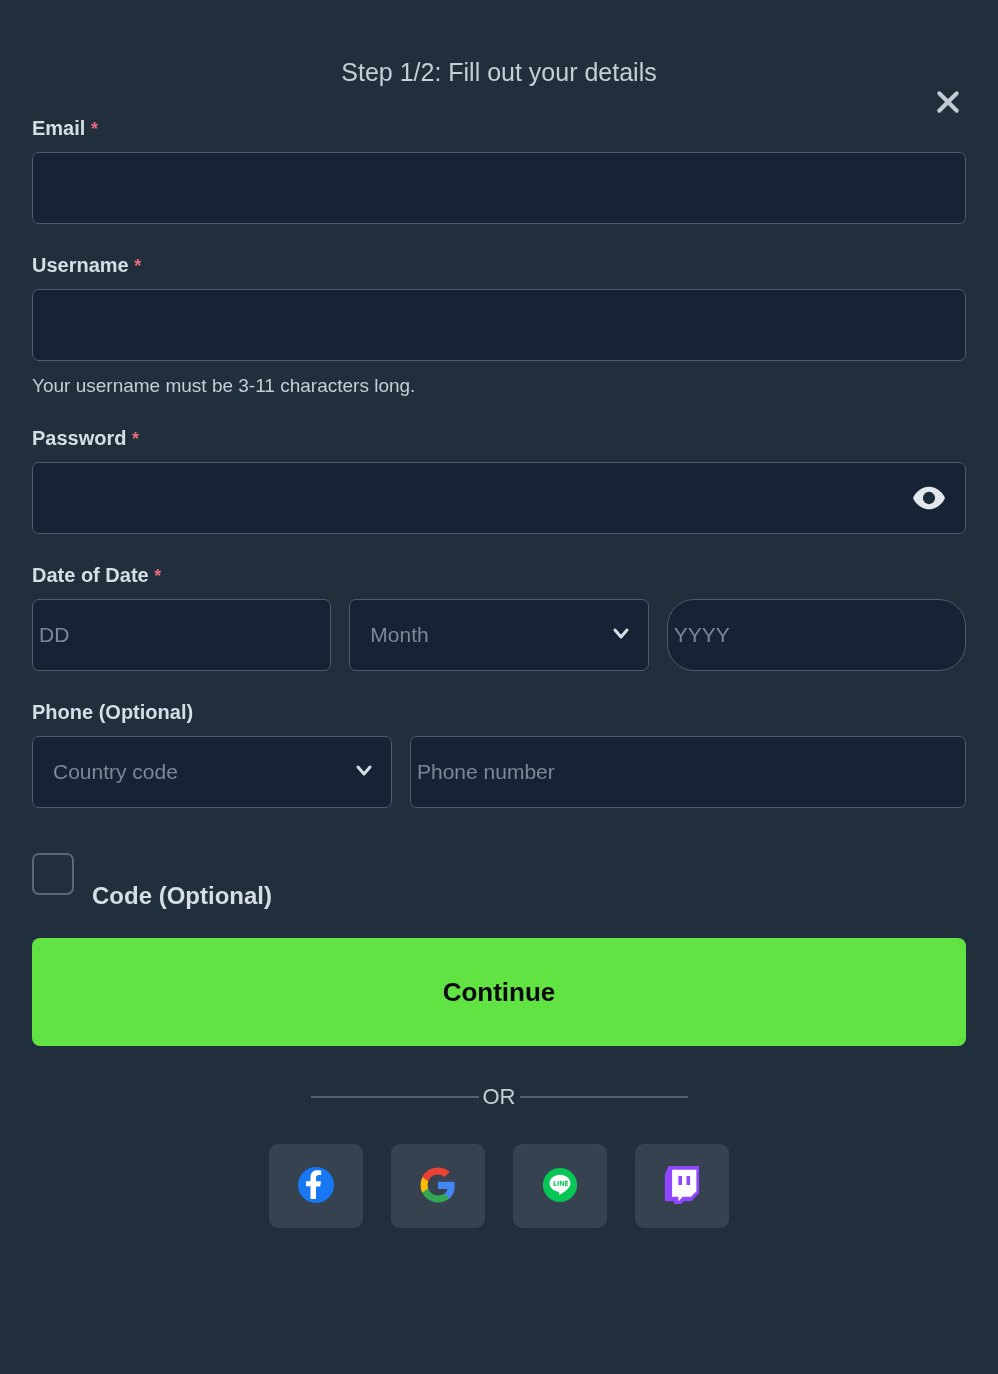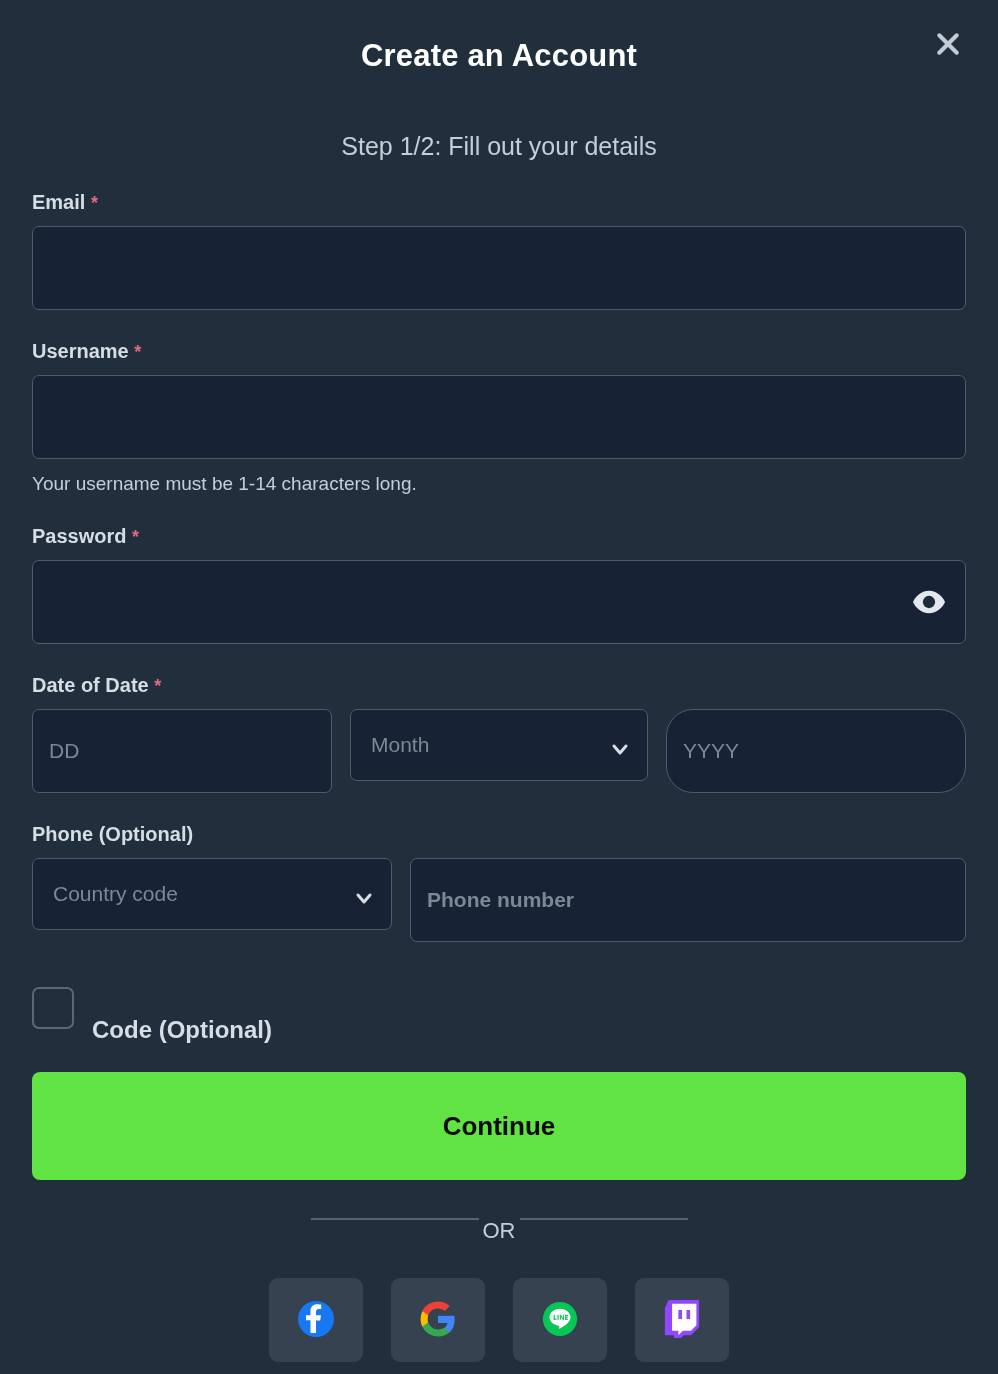--- a/index.html
+++ b/index.html
@@ -41,27 +41,27 @@
   .field-label {
     font-size: 20px;
     font-weight: bold;
     color: #d6dee5;
     margin-bottom: 12px;
     display: block;
   }
   .req { color: #e8697d; font-size: 18px; }
   .input-box {
     width: 100%;
-    height: 84px;
+    height: 72px;
     background: #172334;
     border: 1.5px solid #4d5b6a;
     border-radius: 7px;
     color: #d6dee5;
     font-size: 21px;
-    padding: 0 16px;
+    padding: 0 6px;
     font-family: "Liberation Sans", sans-serif;
     outline: none;
     display: block;
   }
   .input-box::placeholder { color: #7b8896; }
   .hint {
     font-size: 19px;
     color: #c5ced7;
     margin-top: 14px;
   }
@@ -89,21 +89,21 @@
   }
   .chev {
     position: absolute; right: 16px; top: 50%;
     transform: translateY(-50%);
     pointer-events: none; color: #d6dee5;
   }
   .dob-dd { width: 300px; }
   .dob-mo { width: 300px; }
   .dob-yy { width: 300px; border-radius: 27px; }
   .cc { width: 360px; border-radius: 17px; }
-  .pn { flex: 1; font-weight: bold; }
+  .pn { flex: 1; }
   .check-row {
     display: flex; align-items: center; gap: 18px;
     margin-top: 30px;
   }
   .checkbox {
     width: 42px; height: 42px;
     border: 2px solid #5a6775;
     border-radius: 7px;
     background: #212f3d;
     cursor: pointer;
@@ -114,21 +114,21 @@
   .continue-btn {
     width: 100%; height: 108px;
     background: #62e344;
     border: none; border-radius: 8px;
     color: #0a0a0a;
     font-size: 26px; font-weight: bold;
     font-family: "Liberation Sans", sans-serif;
     margin-top: 28px; cursor: pointer;
   }
   .or-row {
-    display: flex; align-items: flex-start; justify-content: center;
+    display: flex; align-items: center; justify-content: center;
     gap: 4px; margin-top: 38px;
   }
   .or-line { width: 168px; height: 1.5px; background: #56636f; }
   .or-text { font-size: 22px; color: #c5ced7; font-weight: 500; }
   .socials {
     display: flex; justify-content: center; gap: 28px;
     margin-top: 34px;
   }
   .social-btn {
     width: 94px; height: 84px;
@@ -143,38 +143,37 @@
 
 <div class="modal">
 
   <button class="close-btn">
     <svg width="30" height="30" viewBox="0 0 24 24" fill="none" stroke="currentColor" stroke-width="3.2" stroke-linecap="round">
       <line x1="5" y1="5" x2="19" y2="19"></line>
         <line x1="19" y1="5" x2="5" y2="19"></line>
     </svg>
   </button>
 
-  <div class="title">Create an Account</div>
   <div class="subtitle">Step 1/2: Fill out your details</div>
 
   <div class="field">
     <label class="field-label">
       <span>Email</span>
       <span class="req">*</span>
     </label>
     <input class="input-box" type="email" placeholder="" style="">
   </div>
 
   <div class="field">
     <label class="field-label">
       <span>Username</span>
       <span class="req">*</span>
     </label>
     <input class="input-box" type="text" placeholder="" style="">
-    <div class="hint">Your username must be 1-14 characters long.</div>
+    <div class="hint">Your username must be 3-11 characters long.</div>
   </div>
 
   <div class="field">
     <label class="field-label">
       <span>Password</span>
       <span class="req">*</span>
     </label>
     <div class="pw-wrap">
       <input class="input-box" type="password" placeholder="" style="">
       <button class="eye-btn">

